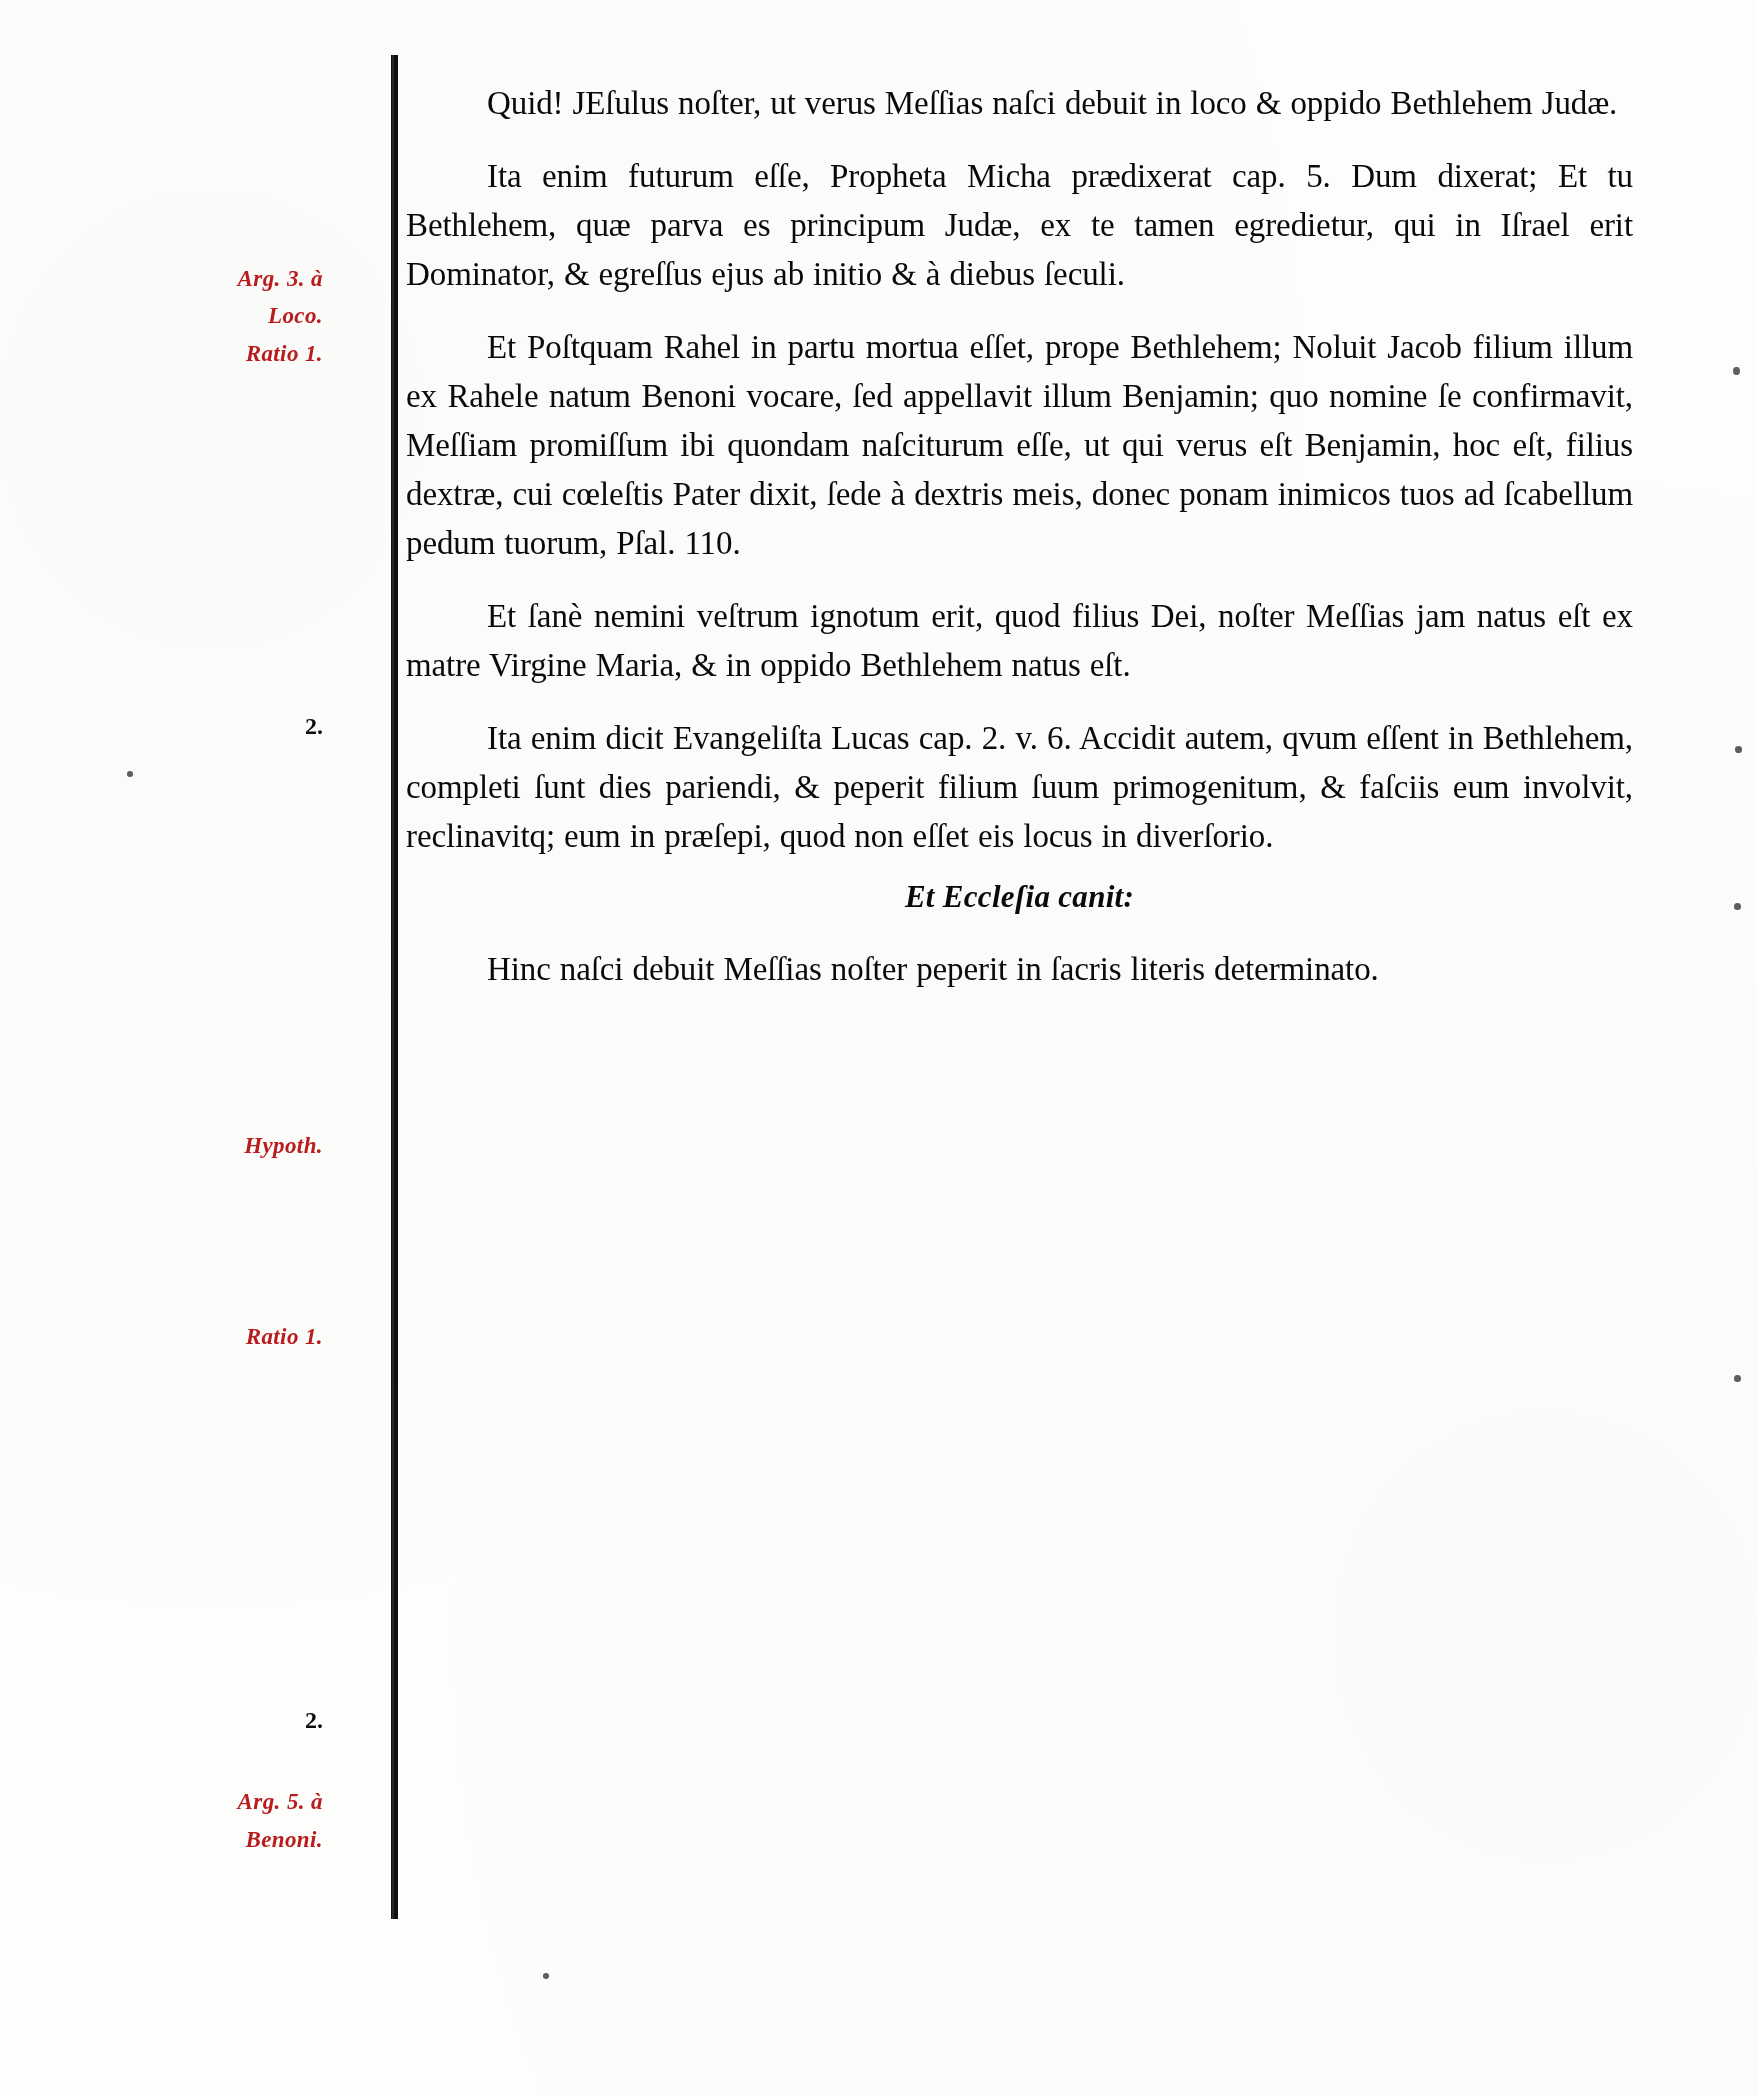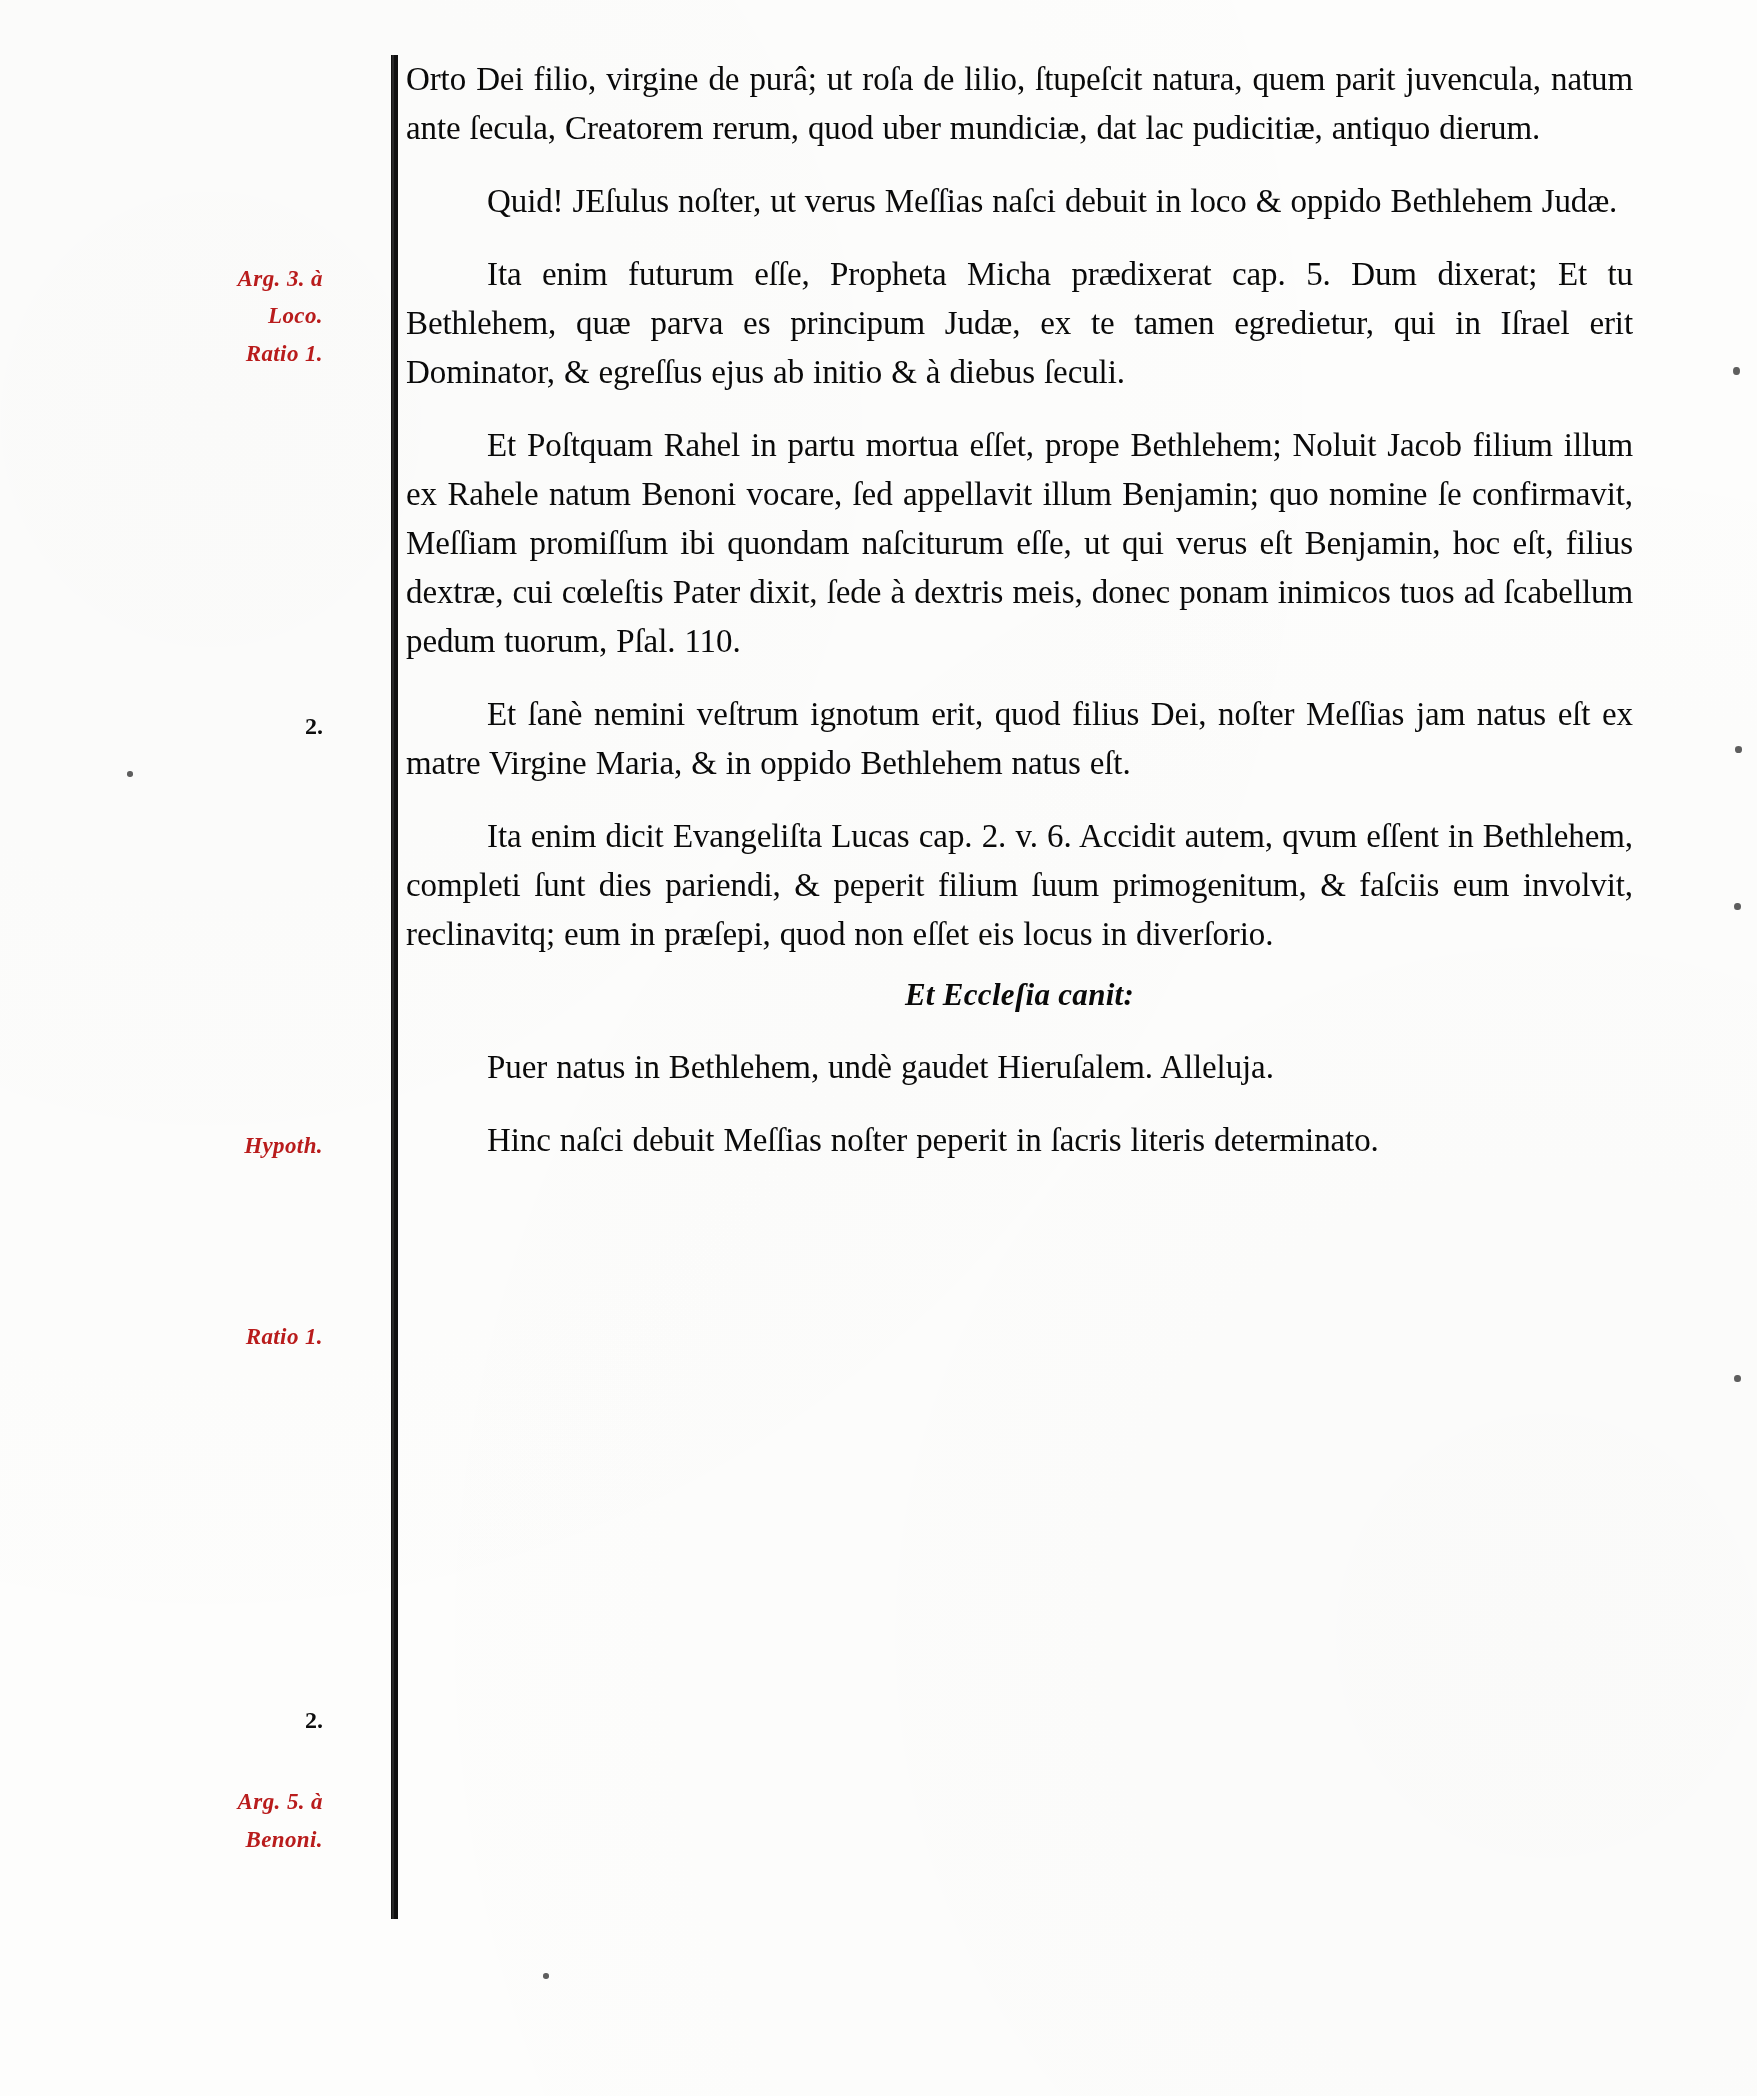--- a/index.html
+++ b/index.html
@@ -159,35 +159,33 @@
     <div class="marginalia right-al" style="top:1263px; left:0;">Ratio 1.</div>
 
     <div class="marg-num" style="top:1652px; left:0;">2.</div>
 
     <div class="marginalia right-al" style="top:1728px; left:0;">Arg. 5. à</div>
     <div class="marginalia right-al" style="top:1766px; left:0;">Benoni.</div>
   </div>
 
   <div id="text-col">
 
-    <p class="para noindent">Orto Dei filio, virgine de purâ; ut roſa de lilio, ſtupeſcit natura, quem parit juvencula, natum ante ſecula, Creatorem rerum, quod uber mundiciæ, dat lac pudicitiæ, antiquo dierum.</p>
 
     <p class="para indent">Quid! JEſulus noſter, ut verus Meſſias naſci debuit in loco &amp; oppido Bethlehem Judæ.</p>
 
     <p class="para indent">Ita enim futurum eſſe, Propheta Micha prædixerat cap. 5.    Dum dixerat; Et tu Bethlehem, quæ parva es principum Judæ, ex te tamen egredietur, qui in Iſrael erit Dominator, &amp; egreſſus ejus ab initio &amp; à diebus ſeculi.</p>
 
     <p class="para indent">Et Poſtquam Rahel in partu mortua eſſet, prope Bethlehem;  Noluit Jacob filium illum ex Rahele natum Benoni vocare, ſed appellavit illum Benjamin; quo nomine ſe confirmavit, Meſſiam promiſſum ibi quondam naſciturum eſſe, ut qui verus eſt Benjamin, hoc eſt, filius dextræ, cui cœleſtis Pater dixit, ſede à dextris meis, donec ponam inimicos tuos ad ſcabellum pedum tuorum, Pſal. 110.</p>
 
     <p class="para indent">Et ſanè nemini veſtrum ignotum erit, quod filius Dei, noſter Meſſias jam natus eſt ex matre Virgine Maria, &amp; in oppido Bethlehem natus eſt.</p>
 
     <p class="para indent">Ita enim dicit Evangeliſta Lucas cap. 2. v. 6. Accidit autem, qvum eſſent in Bethlehem, completi ſunt dies pariendi, &amp; peperit filium ſuum primogenitum, &amp; faſciis eum involvit, reclinavitq; eum in præſepi, quod non eſſet eis locus in diverſorio.</p>
 
     <p class="centered">Et Eccleſia canit:</p>
 
-    <p class="para indent">Puer natus in Bethlehem, undè gaudet Hieruſalem.    Alleluja.</p>
 
     <p class="para indent">Hinc naſci debuit Meſſias noſter peperit in ſacris literis determinato.</p>
 
   </div>
 
   <div class="speck" style="left:1733px; top:367px; width:6.5px; height:8.3px;"></div>
   <div class="speck" style="left:1735px; top:746px; width:7.4px; height:6.5px;"></div>
   <div class="speck" style="left:1734px; top:903px; width:6.5px; height:7.4px;"></div>
   <div class="speck" style="left:1734px; top:1375px; width:6.5px; height:7.4px;"></div>
   <div class="speck" style="left:127px; top:771px; width:5.5px; height:5.5px;"></div>

